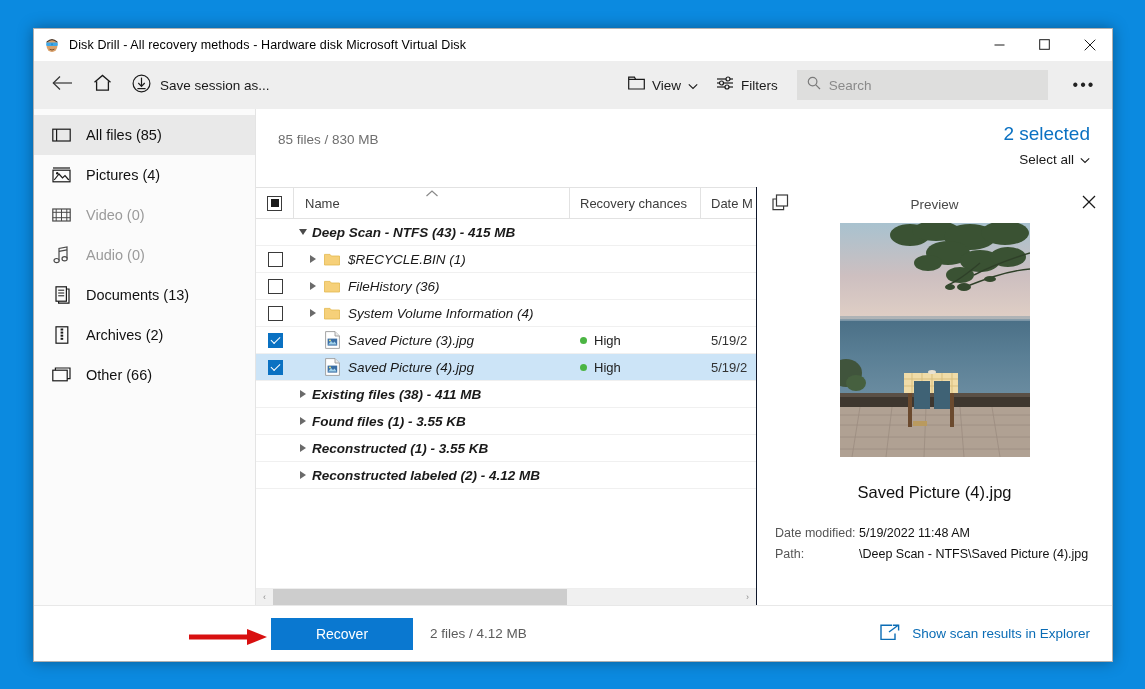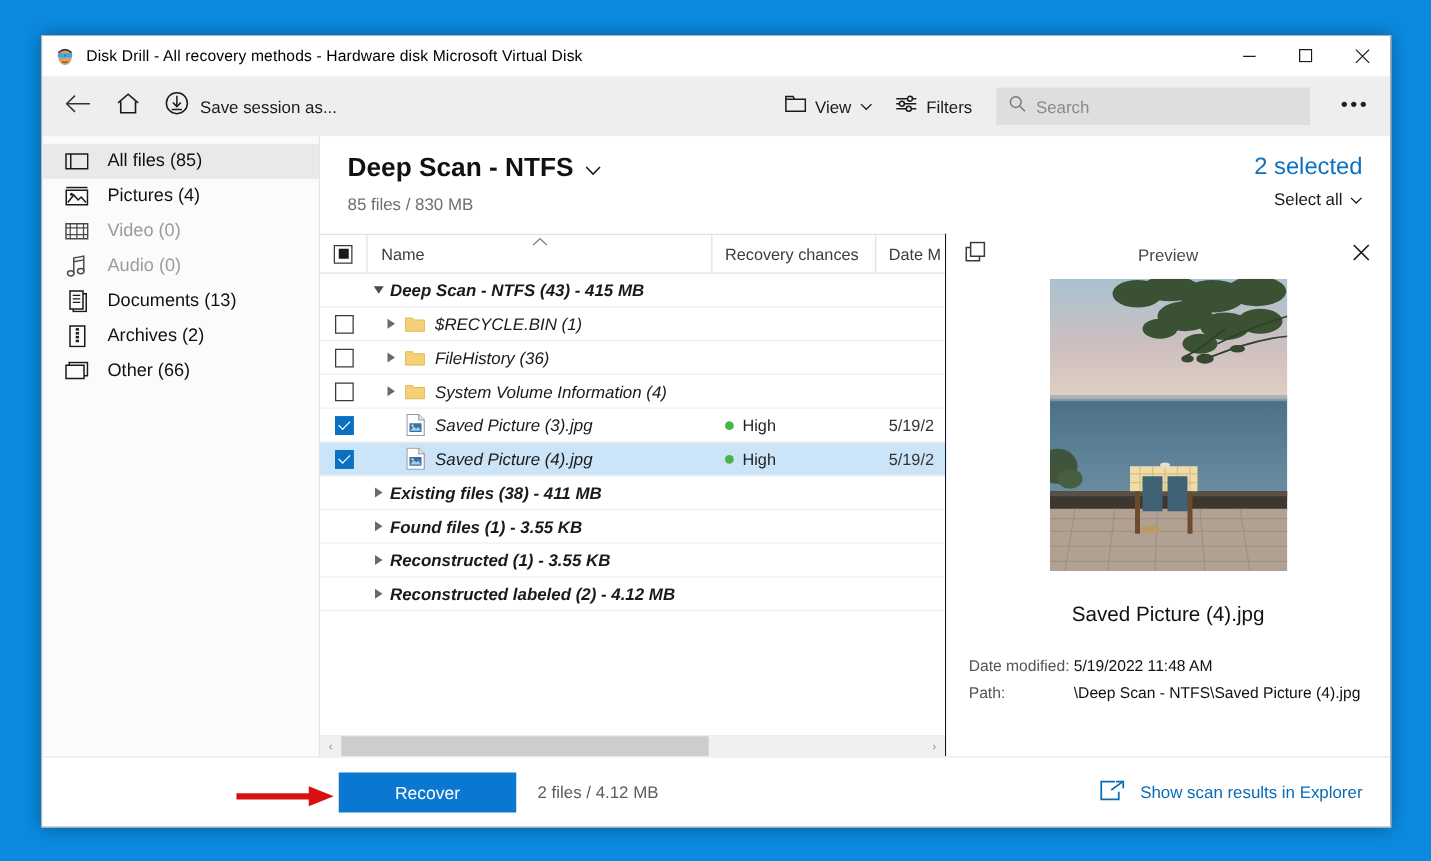--- a/index.html
+++ b/index.html
@@ -92,21 +92,21 @@
   #body { flex: 1; display: flex; min-height: 0; }
 
   
   #sidebar {
     width: 222px; min-width: 222px;
     background: #fbfbfb;
     border-right: 1px solid #e4e4e4;
     padding-top: 6px;
   }
   .side-item {
-    height: 28px; display: flex; align-items: center;
+    height: 40px; display: flex; align-items: center;
     padding-left: 18px; gap: 15px; cursor: default;
   }
   .side-item.active { background: #e9e9e9; }
   .side-item .lbl { font-size: 14.5px; color: #111; }
   .side-item.disabled .lbl { color: #9b9b9b; }
   .side-ico { width: 19px; height: 19px; flex: none; display:flex; align-items:center; justify-content:center;}
 
   
   #main { flex: 1; display: flex; flex-direction: column; min-width: 0; }
 
@@ -443,28 +443,20 @@
             </svg>
         </span>
         <span class="lbl">Other (66)</span>
       </div>
     </div>
 
     <div id="main">
 
       <div id="main-head">
         <div>
-          <div id="scan-title">
-            <span>Deep Scan - NTFS</span>
-            <span>
-              <svg width="13" height="9" viewBox="0 0 13 9">
-                  <polyline points="1,1.6 6.5,7.2 12,1.6" fill="none" stroke="#1a1a1a" stroke-width="1.3"></polyline>
-                </svg>
-            </span>
-          </div>
           <div id="scan-sub">85 files / 830 MB</div>
         </div>
         <div>
           <div id="sel-count">2 selected</div>
           <div id="sel-all">
             <span>Select all</span>
             <span>
               <svg width="10" height="7" viewBox="0 0 10 7">
                   <polyline points="0.8,1.3 5,5.4 9.2,1.3" fill="none" stroke="#1a1a1a" stroke-width="1.1"></polyline>
                 </svg>

